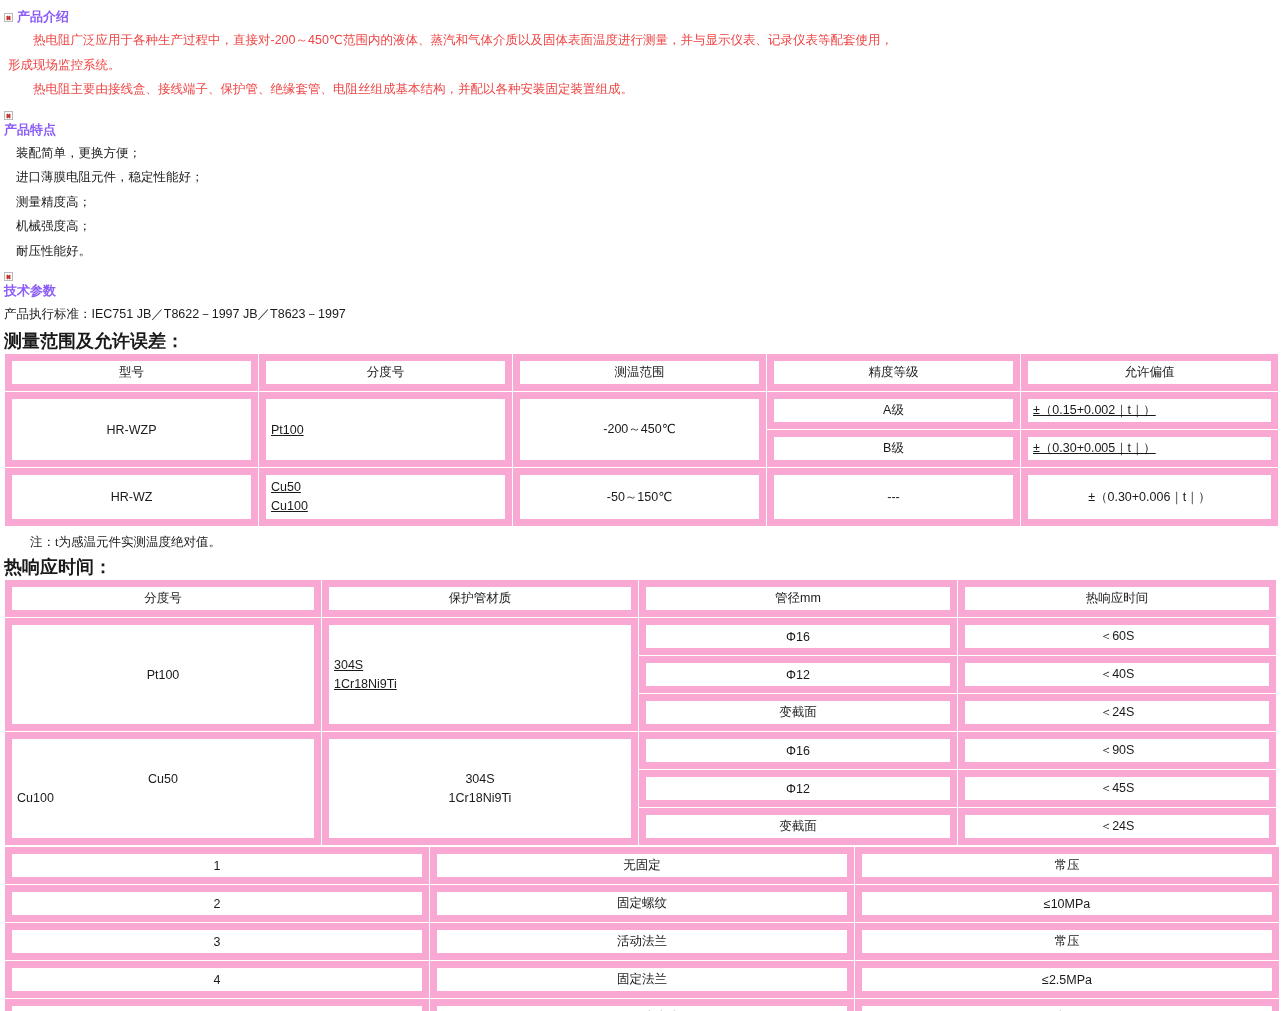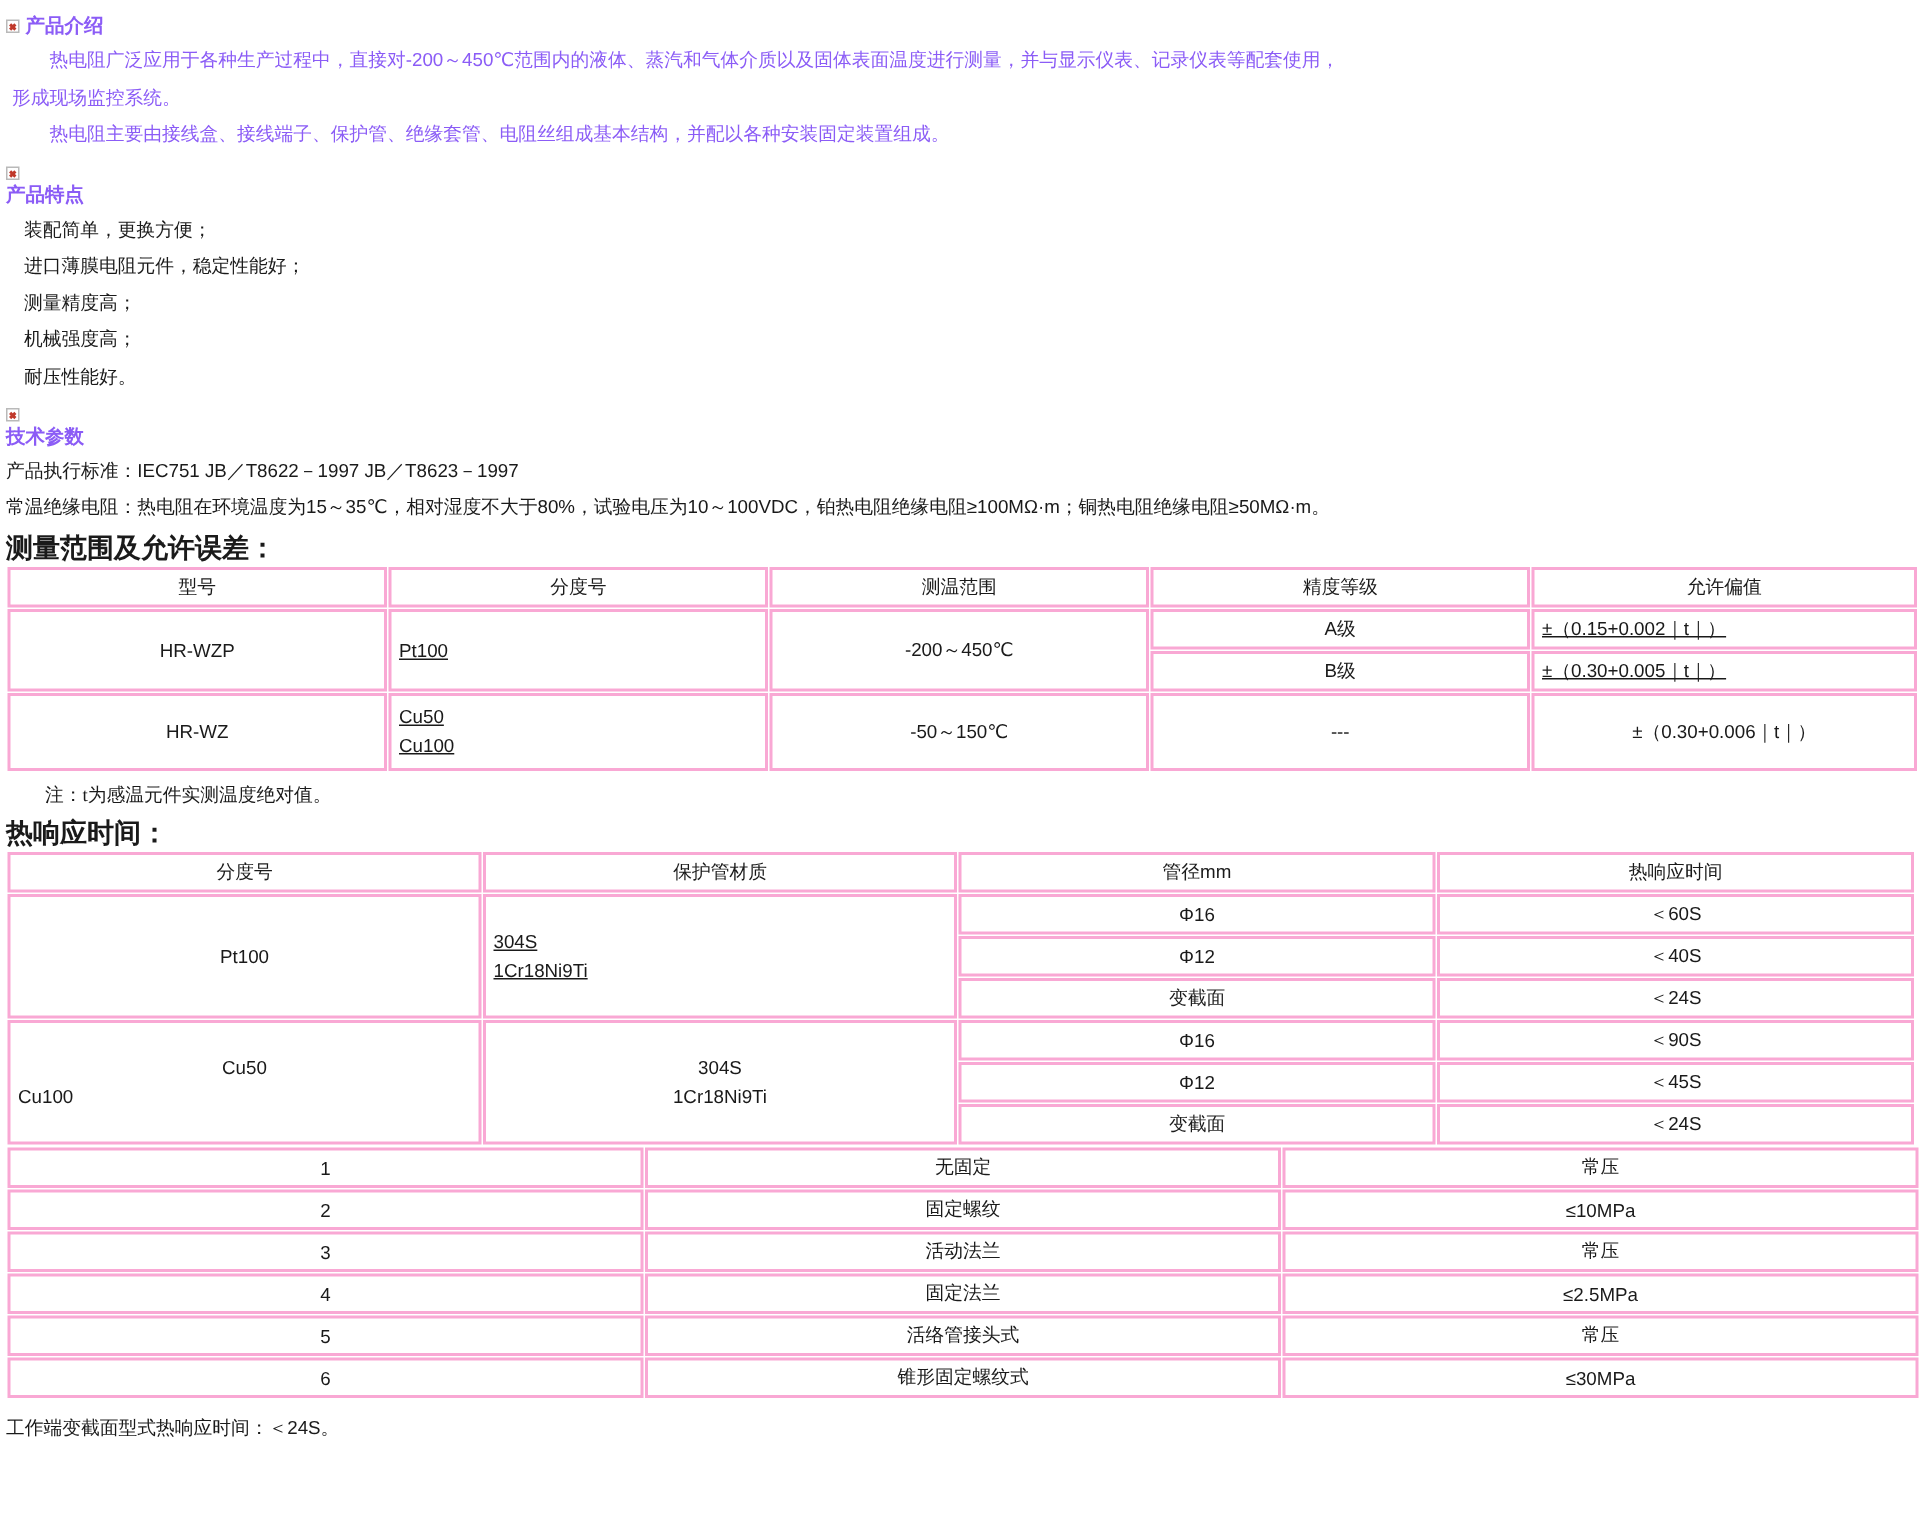--- a/index.html
+++ b/index.html
@@ -55,21 +55,21 @@
   }
   .sect-marker {
     margin: 8px 0 0 4px;
     line-height: 10px;
     height: 11px;
   }
   .para {
     margin: 0 0 0 4px;
     line-height: 24.5px;
     font-size: 12.5px;
-    color: #8b5cf6;
+    color: #ef4444;
   }
   .para.indent {
     text-indent: 2em;
   }
   .para-block {
     margin-left: 4px;
     max-width: 900px;
   }
   .feat {
     margin: 0 0 0 16px;
@@ -89,21 +89,21 @@
   }
   table {
     border-collapse: separate;
     border-spacing: 1px;
     width: 1272px;
     margin: 0 0 0 4px;
     font-size: 12.5px;
     table-layout: fixed;
   }
   table td {
-    border: 2px solid #f9a8d4;
+    border: 7px solid #f9a8d4;
     text-align: center;
     vertical-align: middle;
     padding: 3px 5px;
     background: #fff;
     box-sizing: border-box;
   }
   td.left {
     text-align: left;
     text-decoration: underline;
   }
@@ -149,21 +149,20 @@
     <div class="feat">测量精度高；</div>
     <div class="feat">机械强度高；</div>
     <div class="feat">耐压性能好。</div>
   </div>
 
   <div class="sect-marker">
     <span class="broken-img"></span>
   </div>
   <div class="section-head">技术参数</div>
   <div class="spec-line">产品执行标准：IEC751     JB／T8622－1997     JB／T8623－1997</div>
-  <div class="spec-line">常温绝缘电阻：热电阻在环境温度为15～35℃，相对湿度不大于80%，试验电压为10～100VDC，铂热电阻绝缘电阻≥100MΩ·m；铜热电阻绝缘电阻≥50MΩ·m。</div>
 
   <div class="tbl-label">测量范围及允许误差：</div>
   <table class="t-params">
     <colgroup>
       <col style="width:253px">
         <col style="width:253px">
         <col style="width:253px">
         <col style="width:253px">
         <col style="width:257px">
     </colgroup>

